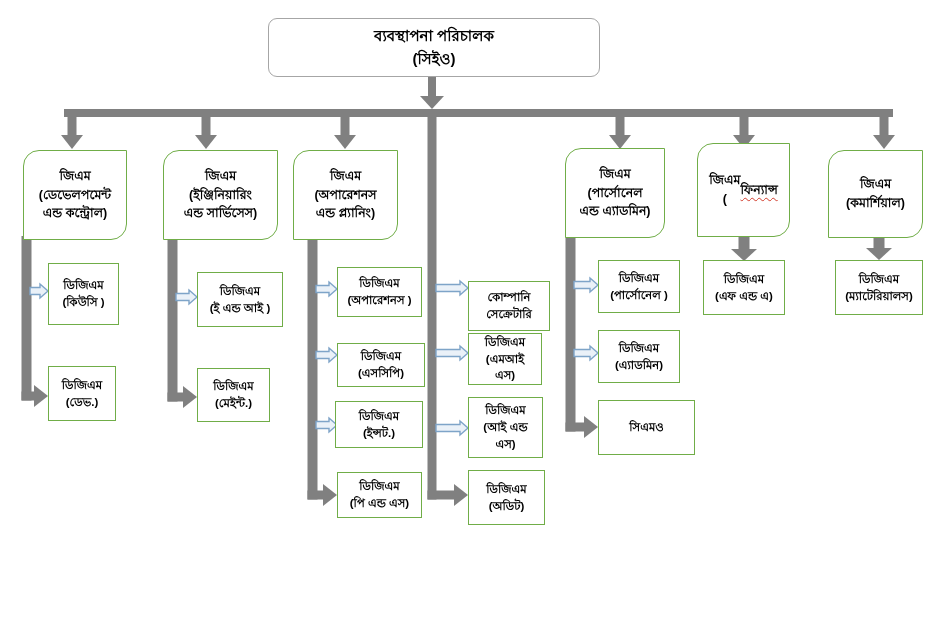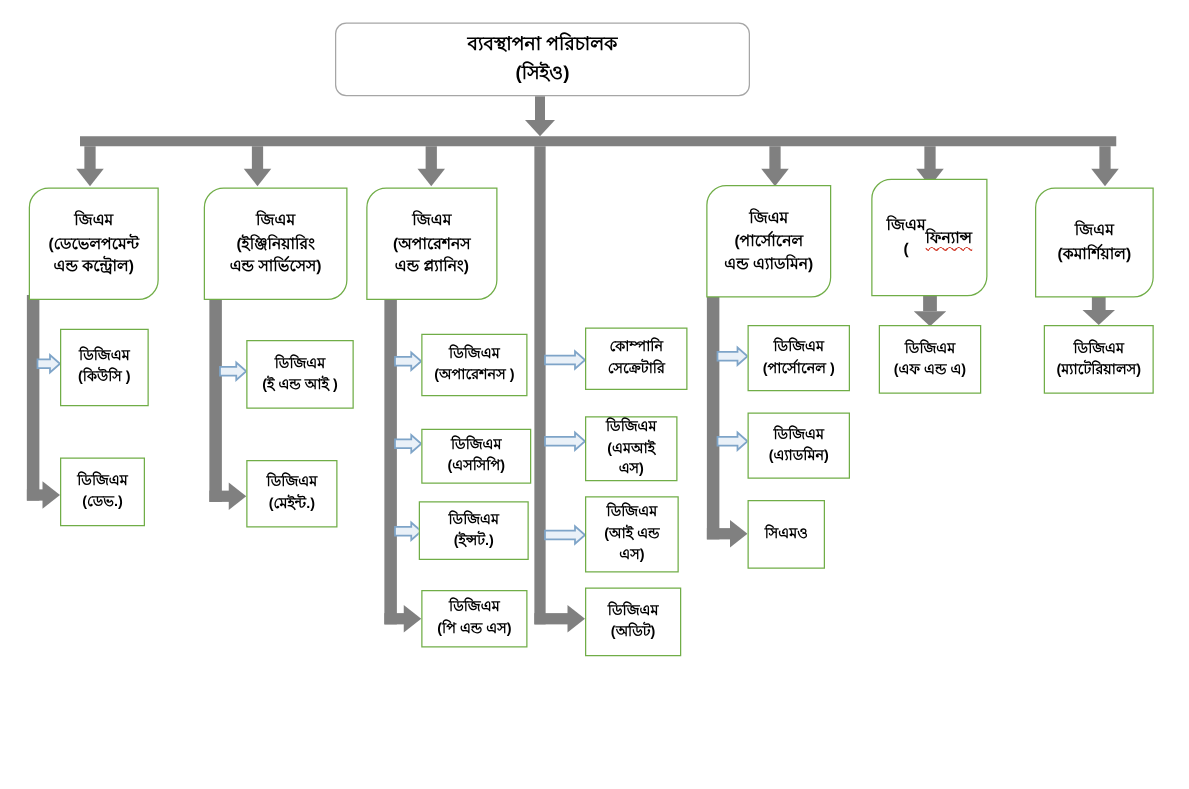--- a/index.html
+++ b/index.html
@@ -112,36 +112,36 @@
 
   <div class="box dgm" style="left:337px;top:267px;width:85px;height:50px;">ডিজিএম
 (অপারেশনস )</div>
   <div class="box dgm" style="left:337px;top:343px;width:88px;height:44px;">ডিজিএম
 (এসসিপি)</div>
   <div class="box dgm" style="left:335px;top:401px;width:88px;height:47px;">ডিজিএম
 (ইন্সট.)</div>
   <div class="box dgm" style="left:337px;top:472px;width:85px;height:46px;">ডিজিএম
 (পি এন্ড এস)</div>
 
-  <div class="box dgm" style="left:468px;top:262px;width:82px;height:50px;">কোম্পানি
+  <div class="box dgm" style="left:468px;top:281px;width:82px;height:50px;">কোম্পানি
 সেক্রেটারি</div>
   <div class="box dgm" style="left:468px;top:333px;width:74px;height:52px;">ডিজিএম
 (এমআই
 এস)</div>
   <div class="box dgm" style="left:468px;top:397px;width:75px;height:61px;">ডিজিএম
 (আই এন্ড
 এস)</div>
   <div class="box dgm" style="left:468px;top:470px;width:77px;height:55px;">ডিজিএম
 (অডিট)</div>
 
   <div class="box dgm" style="left:598px;top:260px;width:82px;height:53px;">ডিজিএম
 (পার্সোনেল )</div>
   <div class="box dgm" style="left:598px;top:330px;width:82px;height:53px;">ডিজিএম
 (এ্যাডমিন)</div>
-  <div class="box dgm" style="left:598px;top:400px;width:62px;height:55px;">সিএমও</div>
+  <div class="box dgm" style="left:598px;top:400px;width:97px;height:55px;">সিএমও</div>
 
   <div class="box dgm" style="left:703px;top:260px;width:82px;height:55px;">ডিজিএম
 (এফ এন্ড এ)</div>
 
   <div class="box dgm" style="left:835px;top:260px;width:88px;height:55px;">ডিজিএম
 (ম্যাটেরিয়ালস)</div>
 
 </div>
 
 </body></html>

